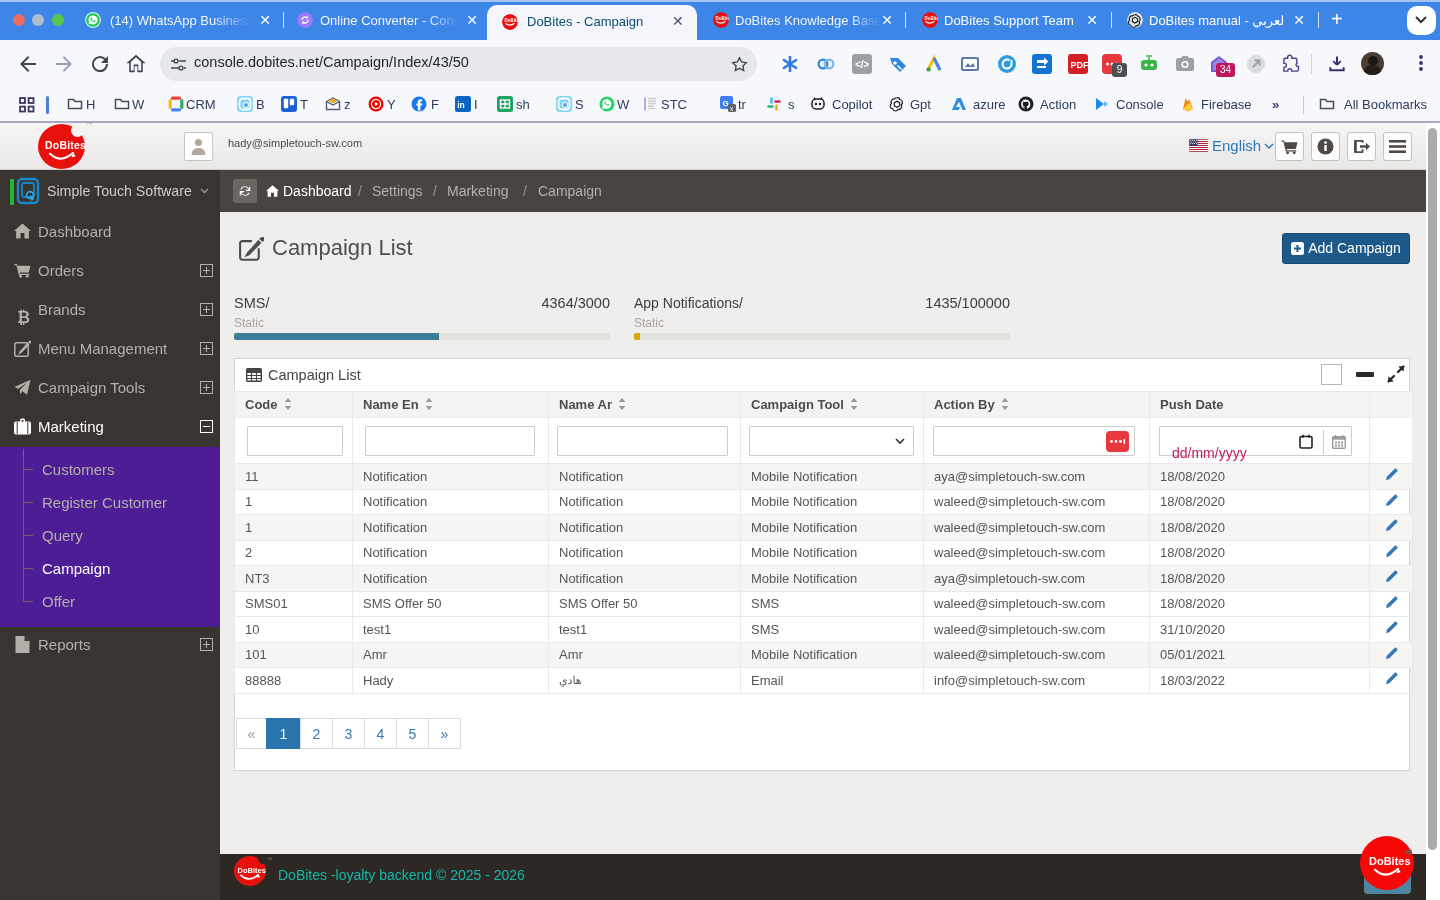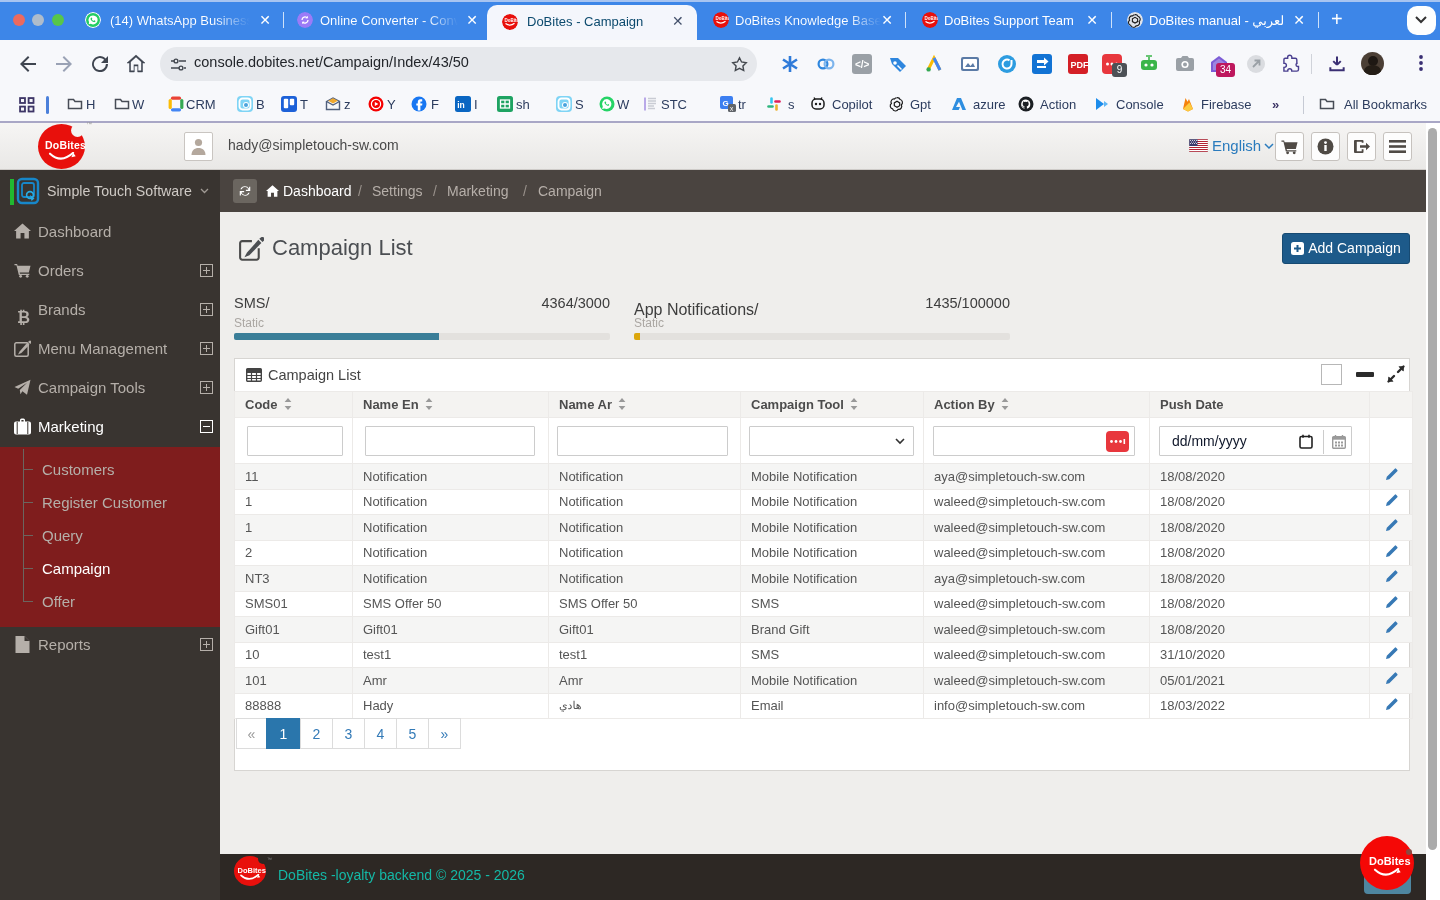--- a/index.html
+++ b/index.html
@@ -366,21 +366,21 @@
  <div class="bktxt" style="left:1344px;">All Bookmarks</div>
 </div>
 
 <div id="topline2" style="position:absolute;left:0;top:121px;width:1440px;height:2px;background:#a9a7c6;"></div>
 <div id="appnav">
  <div style="position:absolute;left:184px;top:9px;width:29px;height:29px;background:#fff;border:1px solid #c9c5c1;border-radius:2px;"></div>
  <svg style="position:absolute;left:190px;top:14px;" width="17" height="19" viewBox="0 0 17 19">
         <circle cx="8.5" cy="5.5" r="3.6" fill="#b4a89d"></circle>
         <path d="M1.5 18c0-4.4 3-7 7-7s7 2.6 7 7z" fill="#b4a89d"></path>
       </svg>
- <div style="position:absolute;left:228px;top:14px;font-size:14px;color:#494949;text-align:center;">hady@simpletouch-sw.com</div>
+ <div style="position:absolute;left:228px;top:14px;font-size:11px;color:#494949;text-align:center;">hady@simpletouch-sw.com</div>
  <svg style="position:absolute;left:1189px;top:16px;" width="19" height="13" viewBox="0 0 19 13">
         <rect width="19" height="13" fill="#fff"></rect>
         <g fill="#b22234">
           <rect y="0" width="19" height="1"></rect>
           <rect y="2" width="19" height="1"></rect>
           <rect y="4" width="19" height="1"></rect>
           <rect y="6" width="19" height="1"></rect>
           <rect y="8" width="19" height="1"></rect>
           <rect y="10" width="19" height="1"></rect>
           <rect y="12" width="19" height="1"></rect>
@@ -528,21 +528,21 @@
         <svg class="ic" viewBox="0 0 17 16" fill="#fff">
           <path d="M6 3V1.5A1.5 1.5 0 0 1 7.5 0h2A1.5 1.5 0 0 1 11 1.5V3h4a2 2 0 0 1 2 2v9a2 2 0 0 1-2 2H2a2 2 0 0 1-2-2V5a2 2 0 0 1 2-2zm1.4 0h2.2V1.4H7.4z"></path>
           <path d="M3.2 3.5v12M13.8 3.5v12" stroke="#39342f" stroke-width="1"></path>
         </svg>
         <span class="tx">Marketing</span>
         <svg class="pm" viewBox="0 0 13 13">
           <rect x=".5" y=".5" width="12" height="12" fill="none" stroke="#fff"></rect>
           <path d="M3 6.5h7" stroke="#fff"></path>
         </svg>
       </div>
- <div id="submenu" style="position:absolute;left:0;top:235px;width:220px;height:180px;background:#7f1d1d;">
+ <div id="submenu" style="position:absolute;left:0;top:235px;width:220px;height:180px;background:#4c1d95;">
   <div style="position:absolute;left:23px;top:2px;width:1px;height:153px;background:#6b655f;"></div>
   <div class="subitem" style="top:6px;">
           <div style="position:absolute;left:23px;top:16px;width:10px;height:1px;background:#6b655f;"></div>
           <span class="tx">Customers</span>
         </div>
   <div class="subitem" style="top:72px;">
           <div style="position:absolute;left:23px;top:16px;width:10px;height:1px;background:#6b655f;"></div>
           <span class="tx">Query</span>
         </div>
   <div class="subitem" style="top:39px;">
@@ -580,21 +580,21 @@
  <div style="position:absolute;left:1062px;top:21px;width:128px;height:31px;background:#1d5a8a;border:1px solid #174a72;border-radius:3px;color:#fff;font-size:14px;line-height:29px;text-align:center;"><svg style="vertical-align:-2px;margin-right:4px;" width="13" height="13" viewBox="0 0 13 13">
           <rect width="13" height="13" rx="2.5" fill="#fff"></rect>
           <path d="M6.5 3v7M3 6.5h7" stroke="#1d5a8a" stroke-width="2"></path>
         </svg>Add Campaign</div>
  <div style="position:absolute;left:14px;top:83px;font-size:14.5px;color:#3d3d3d;">SMS/</div>
  <div style="position:absolute;left:290px;top:83px;width:100px;text-align:right;font-size:14.5px;color:#3d3d3d;">4364/3000</div>
  <div style="position:absolute;left:14px;top:104px;font-size:12px;color:#aaa6a2;">Static</div>
  <div style="position:absolute;left:14px;top:121px;width:376px;height:7px;background:#e3e1de;border-radius:2px;">
         <div style="width:205px;height:7px;background:#3a7e98;border-radius:2px 0 0 2px;"></div>
       </div>
- <div style="position:absolute;left:414px;top:89px;font-size:16px;color:#3d3d3d;">App Notifications/</div>
+ <div style="position:absolute;left:414px;top:83px;font-size:14px;color:#3d3d3d;">App Notifications/</div>
  <div style="position:absolute;left:690px;top:83px;width:100px;text-align:right;font-size:14.5px;color:#3d3d3d;">1435/100000</div>
  <div style="position:absolute;left:414px;top:104px;font-size:12px;color:#aaa6a2;">Static</div>
  <div style="position:absolute;left:414px;top:121px;width:376px;height:7px;background:#e3e1de;border-radius:2px;">
         <div style="width:6px;height:7px;background:#dca70d;border-radius:2px 0 0 2px;"></div>
       </div>
  <div id="panel">
   <div style="position:absolute;left:0;top:0;width:100%;height:32px;background:#fff;">
    <svg style="position:absolute;left:11px;top:8px;" width="16" height="16" viewBox="0 0 16 16">
             <rect x=".7" y="1.7" width="14.6" height="12.6" rx="1" fill="none" stroke="#444" stroke-width="1.4"></rect>
             <path d="M1 5.5h14M1 8.5h14M1 11.5h14M5.5 5.5v9M10.5 5.5v9" stroke="#444" stroke-width="1.2"></path>
@@ -672,21 +672,21 @@
                       <circle cx="2.5" cy="3.5" r="1.4" fill="#fff"></circle>
                       <circle cx="7" cy="3.5" r="1.4" fill="#fff"></circle>
                       <circle cx="11.5" cy="3.5" r="1.4" fill="#fff"></circle>
                       <rect x="14.5" y="1" width="1.6" height="5" fill="#fff"></rect>
                     </svg>
                   </div>
                 </div>
               </td>
     <td style="padding:0 0 0 9px;">
                 <div class="flt" style="width:193px;position:relative;">
-                  <span style="position:absolute;left:12px;top:6px;font-size:14px;color:#0f172a;">dd/mm/yyyy</span>
+                  <span style="position:absolute;left:12px;top:18px;font-size:14px;color:#be185d;">dd/mm/yyyy</span>
                   <svg style="position:absolute;left:139px;top:7px;" width="14" height="15" viewBox="0 0 14 15">
                     <rect x="1" y="2.5" width="12" height="11.5" rx="1.5" fill="none" stroke="#222" stroke-width="1.6"></rect>
                     <path d="M4 .8v3M10 .8v3" stroke="#222" stroke-width="1.6"></path>
                   </svg>
                   <div style="position:absolute;left:163px;top:3px;width:1px;height:24px;background:#ccc;"></div>
                   <svg style="position:absolute;left:172px;top:8px;" width="14" height="14" viewBox="0 0 14 14">
                     <rect x=".7" y="1.7" width="12.6" height="11.6" rx="1" fill="none" stroke="#9a9a9a" stroke-width="1.4"></rect>
                     <rect x=".7" y="1.7" width="12.6" height="3" fill="#9a9a9a"></rect>
                     <path d="M3.5 0v3M10.5 0v3" stroke="#9a9a9a" stroke-width="1.4"></path>
                     <g fill="#9a9a9a">
@@ -755,31 +755,20 @@
               <td>18/08/2020</td>
               <td class="pcl"><svg width="13" height="13" viewBox="0 0 13 13">
                   <path d="M1 12l.8-3.3 8-8a.9.9 0 0 1 1.3 0l1.2 1.2a.9.9 0 0 1 0 1.3l-8 8z" fill="#3779b5"></path>
                 </svg></td>
             </tr>
    <tr>
               <td>SMS01</td>
               <td>SMS Offer 50</td>
               <td>SMS Offer 50</td>
               <td>SMS</td>
-              <td>waleed@simpletouch-sw.com</td>
-              <td>18/08/2020</td>
-              <td class="pcl"><svg width="13" height="13" viewBox="0 0 13 13">
-                  <path d="M1 12l.8-3.3 8-8a.9.9 0 0 1 1.3 0l1.2 1.2a.9.9 0 0 1 0 1.3l-8 8z" fill="#3779b5"></path>
-                </svg></td>
-            </tr>
-   <tr class="odd">
-              <td>Gift01</td>
-              <td>Gift01</td>
-              <td>Gift01</td>
-              <td>Brand Gift</td>
               <td>waleed@simpletouch-sw.com</td>
               <td>18/08/2020</td>
               <td class="pcl"><svg width="13" height="13" viewBox="0 0 13 13">
                   <path d="M1 12l.8-3.3 8-8a.9.9 0 0 1 1.3 0l1.2 1.2a.9.9 0 0 1 0 1.3l-8 8z" fill="#3779b5"></path>
                 </svg></td>
             </tr>
    <tr>
               <td>10</td>
               <td>test1</td>
               <td>test1</td>

